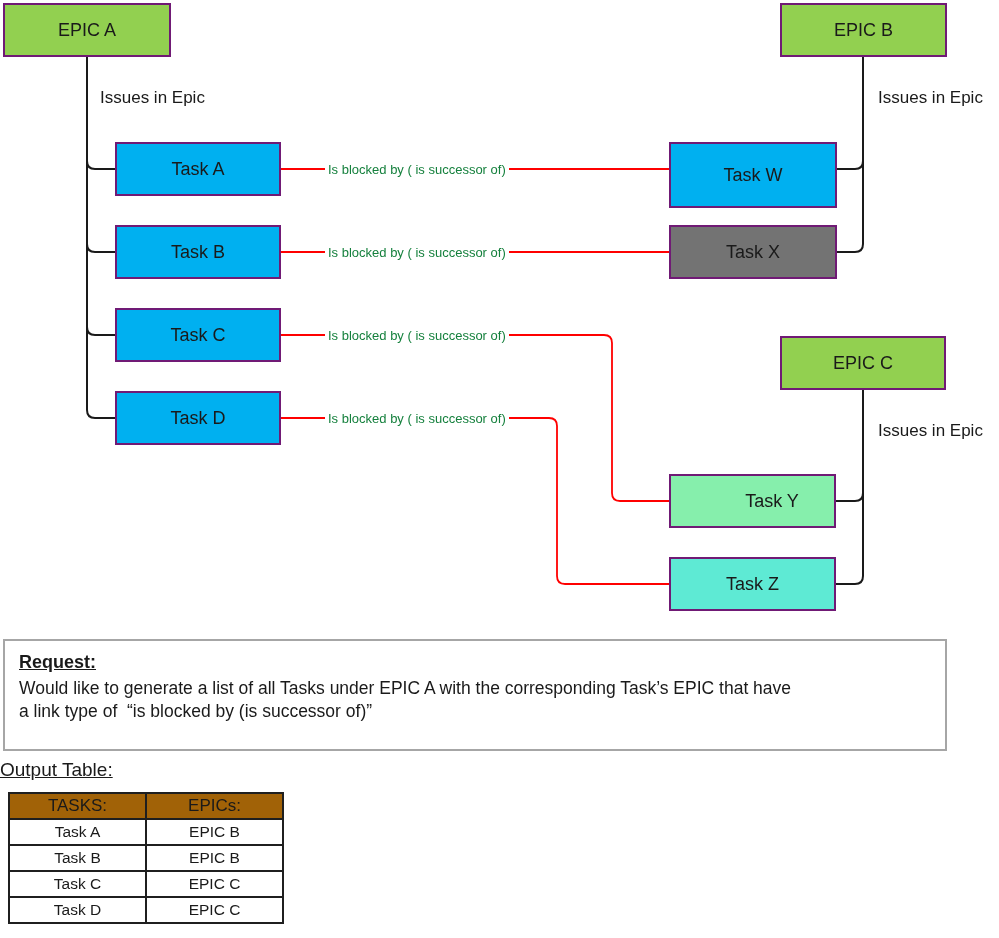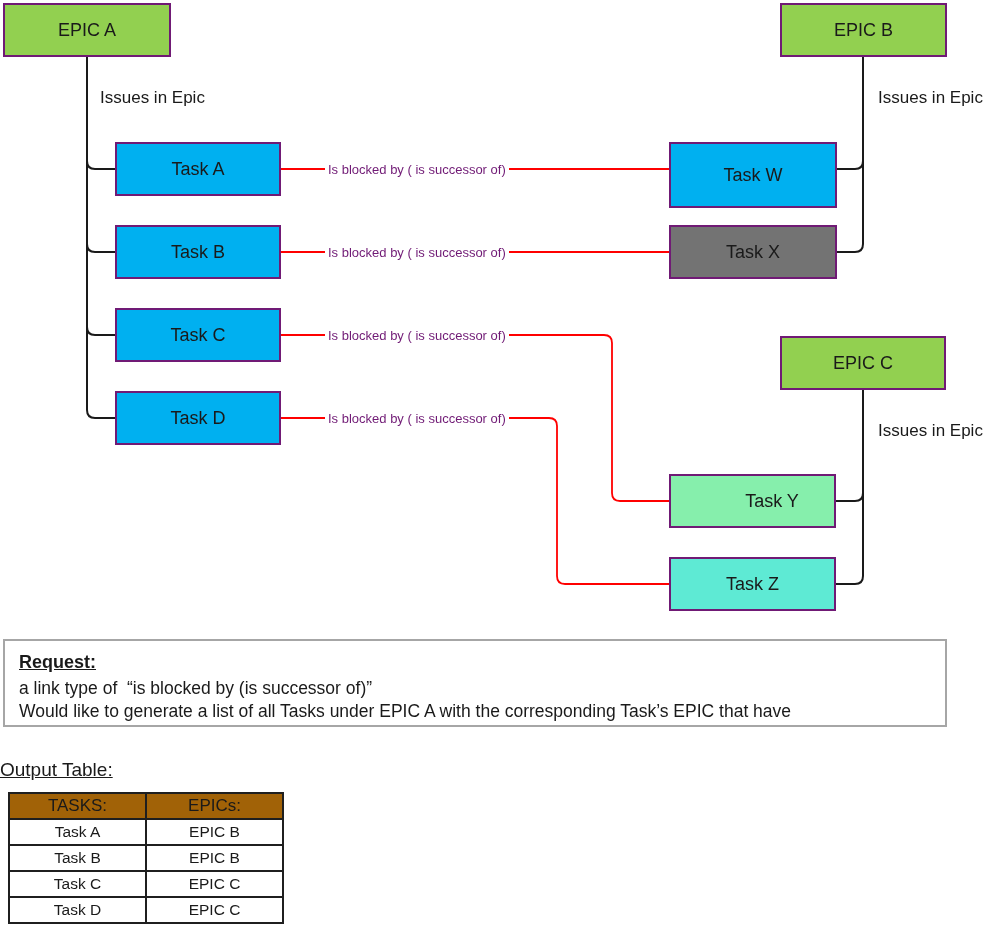--- a/index.html
+++ b/index.html
@@ -34,27 +34,27 @@
     font-size: 17px;
     white-space: nowrap;
   }
   .link-label {
     position: absolute;
     font-size: 13px;
     background: #ffffff;
     padding: 0 3px;
     white-space: nowrap;
     transform: translateY(-50%);
-    color: #701a75;
+    color: #15803d;
   }
 
   .request-panel {
     position: absolute;
     left: 3px; top: 639px;
-    width: 944px; height: 88px;
+    width: 944px; height: 112px;
     border: 2px solid #a6a6a6;
     box-sizing: border-box;
     padding: 10px 14px 0 14px;
     font-size: 17.5px;
     line-height: 23px;
   }
   .request-title {
     font-weight: bold;
     text-decoration: underline;
     font-size: 18px;
@@ -157,22 +157,22 @@
   <span class="issues-label" style="left:878px; top:88px;">Issues in Epic</span>
   <span class="issues-label" style="left:878px; top:421px;">Issues in Epic</span>
 
   <span class="link-label" style="left:325px; top:169px;">Is blocked by ( is successor of)</span>
   <span class="link-label" style="left:325px; top:252px;">Is blocked by ( is successor of)</span>
   <span class="link-label" style="left:325px; top:335px;">Is blocked by ( is successor of)</span>
   <span class="link-label" style="left:325px; top:418px;">Is blocked by ( is successor of)</span>
 
   <div class="request-panel">
     <div class="request-title">Request:</div>
+    <div class="request-line">Would like to generate a list of all Tasks under EPIC A with the corresponding Task’s EPIC that have</div>
     <div class="request-line">a link type of  “is blocked by (is successor of)”</div>
-    <div class="request-line">Would like to generate a list of all Tasks under EPIC A with the corresponding Task’s EPIC that have</div>
   </div>
 
   <div class="output-title">Output Table:</div>
   <table class="output-table">
     <thead>
       <tr>
         <th>TASKS:</th>
         <th>EPICs:</th>
       </tr>
     </thead>

